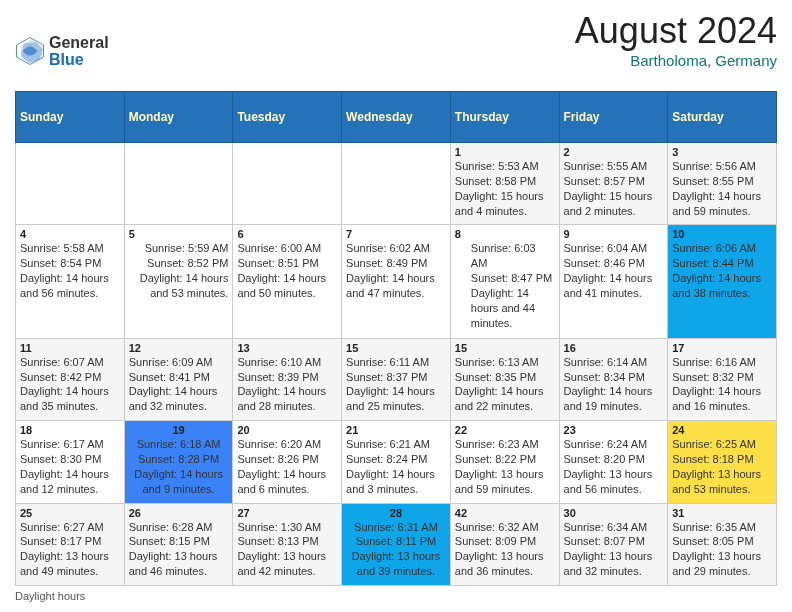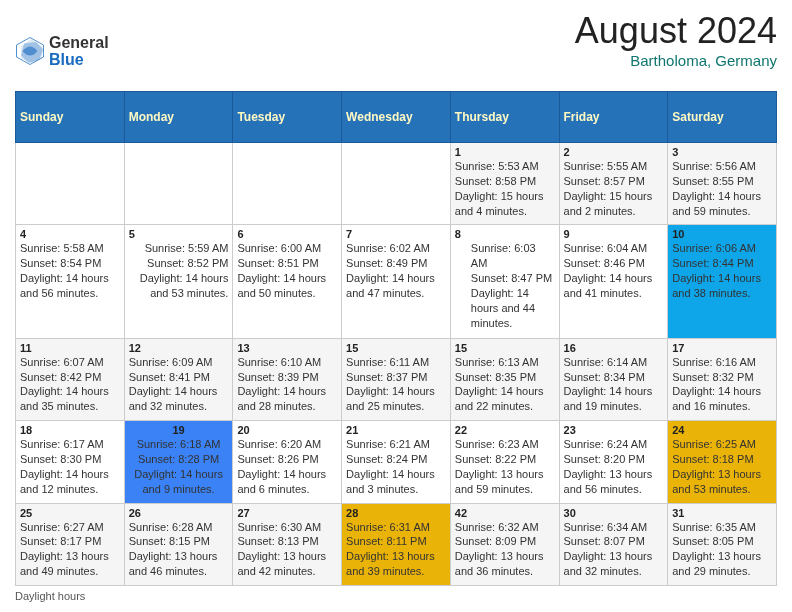--- a/index.html
+++ b/index.html
@@ -280,21 +280,21 @@
             <div class="day-info" style="white-space: pre-line;">Sunrise: 6:23 AM
 Sunset: 8:22 PM
 Daylight: 13 hours and 59 minutes.</div>
           </td>
           <td style="background: rgb(255, 255, 255);">
             <span class="day-num">23</span>
             <div class="day-info" style="white-space: pre-line;">Sunrise: 6:24 AM
 Sunset: 8:20 PM
 Daylight: 13 hours and 56 minutes.</div>
           </td>
-          <td style="background: #eab308;">
+          <td style="background: #fde047;">
             <span class="day-num">24</span>
             <div class="day-info" style="white-space: pre-line;">Sunrise: 6:25 AM
 Sunset: 8:18 PM
 Daylight: 13 hours and 53 minutes.</div>
           </td>
         </tr>
         <tr style="background: rgb(245, 245, 245);">
           <td style="background: rgb(245, 245, 245);">
             <span class="day-num">25</span>
             <div class="day-info" style="white-space: pre-line;">Sunrise: 6:27 AM
@@ -302,25 +302,25 @@
 Daylight: 13 hours and 49 minutes.</div>
           </td>
           <td style="background: rgb(245, 245, 245);">
             <span class="day-num">26</span>
             <div class="day-info" style="white-space: pre-line;">Sunrise: 6:28 AM
 Sunset: 8:15 PM
 Daylight: 13 hours and 46 minutes.</div>
           </td>
           <td style="background: rgb(245, 245, 245);">
             <span class="day-num">27</span>
-            <div class="day-info" style="white-space: pre-line;">Sunrise: 6:30 AM
+            <div class="day-info" style="white-space: pre-line;">Sunrise: 1:30 AM
 Sunset: 8:13 PM
 Daylight: 13 hours and 42 minutes.</div>
           </td>
-          <td style="background: #eab308;">
+          <td style="background: #0ea5e9; text-align: center;">
             <span class="day-num">28</span>
             <div class="day-info" style="white-space: pre-line;">Sunrise: 6:31 AM
 Sunset: 8:11 PM
 Daylight: 13 hours and 39 minutes.</div>
           </td>
           <td style="background: rgb(245, 245, 245);">
             <span class="day-num">42</span>
             <div class="day-info" style="white-space: pre-line;">Sunrise: 6:32 AM
 Sunset: 8:09 PM
 Daylight: 13 hours and 36 minutes.</div>

